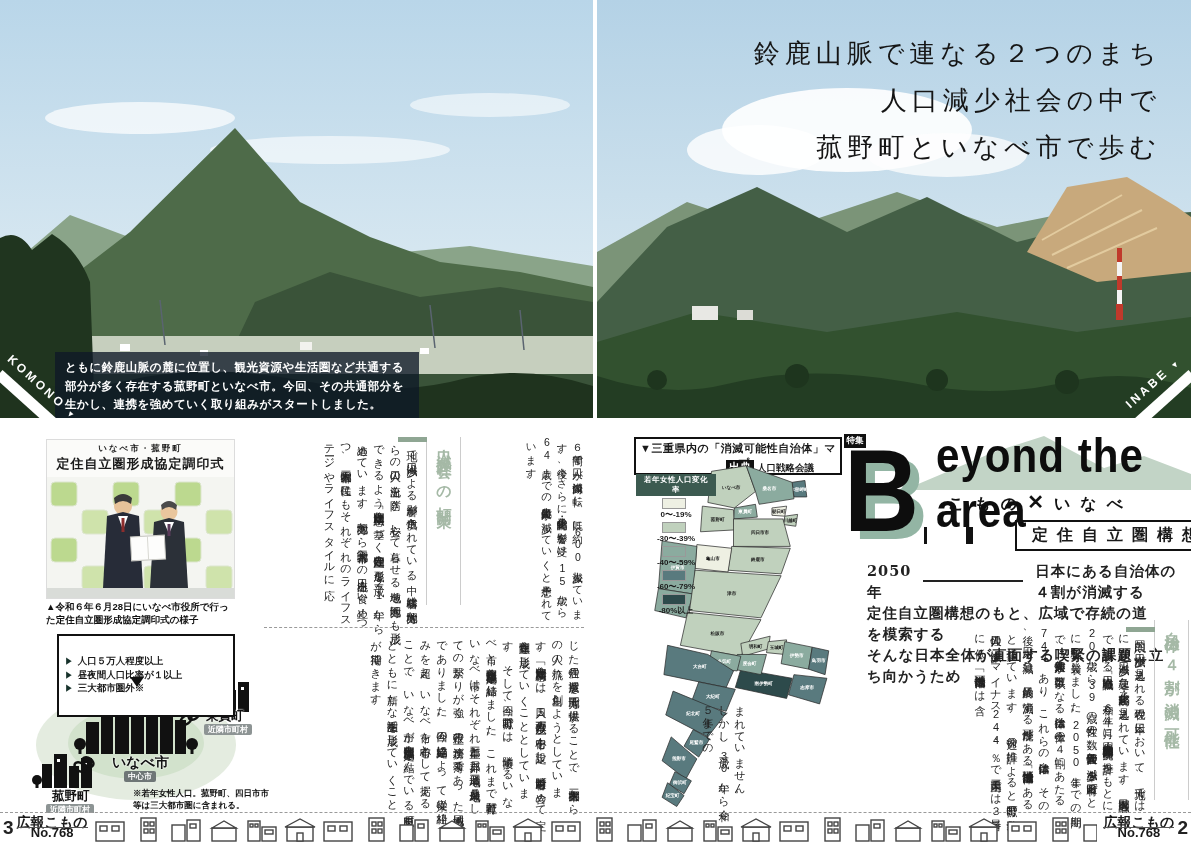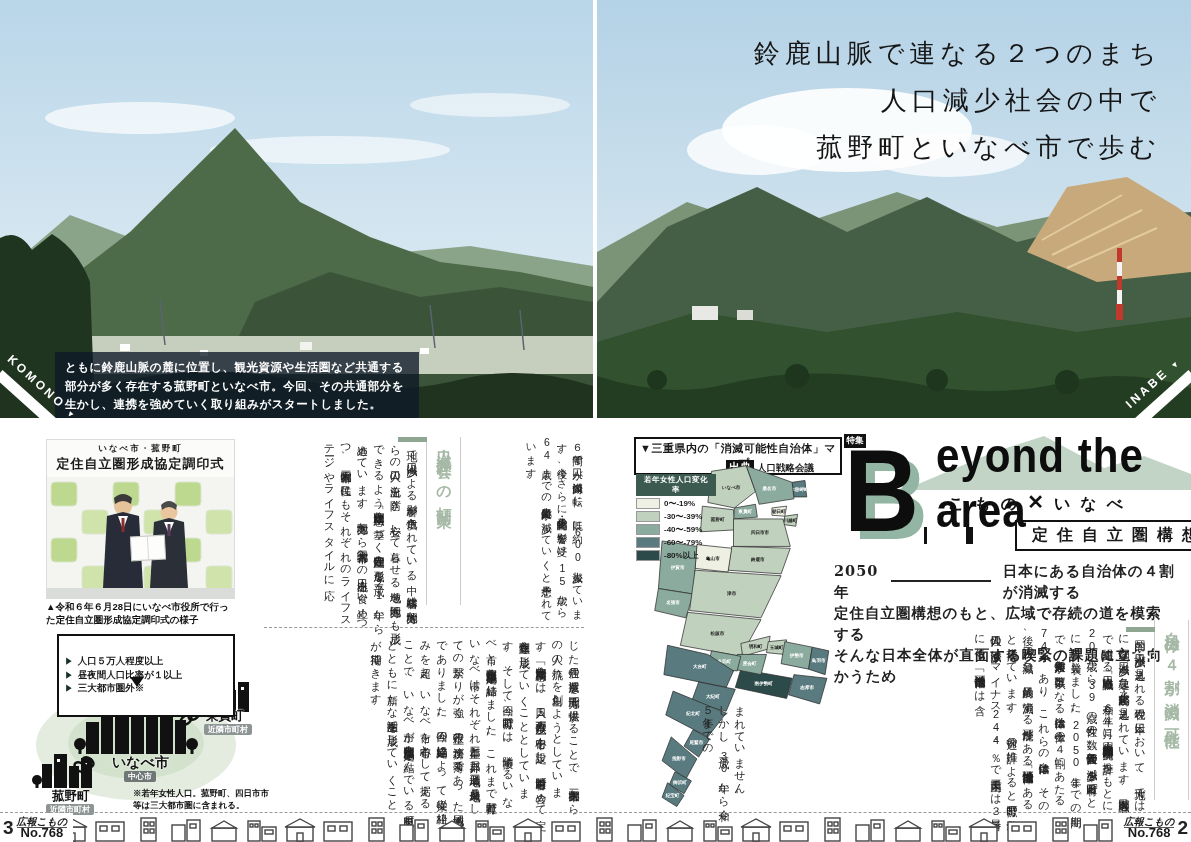--- a/index.html
+++ b/index.html
@@ -54,21 +54,21 @@
   #diagram-note{position:absolute;left:105px;top:148px;width:138px;font-size:8.5px;
     font-weight:bold;line-height:11.5px;color:#111;}
   
   #map-title{left:634px;top:437px;width:204px;border:2px solid #111;background:#fff;
     font-size:11px;font-weight:bold;text-align:center;padding:2px 0;letter-spacing:.5px;}
   #map-source{left:726px;top:460px;font-size:9.5px;font-weight:bold;}
   #map-source .src-badge{background:#111;color:#fff;padding:1px 3px;font-size:11px;margin-right:3px;}
   #legend{left:636px;top:474px;width:80px;z-index:4;}
   #legend-title{background:#3c5a50;color:#fff;font-size:7.5px;font-weight:bold;
     text-align:center;padding:1px 8px;letter-spacing:.5px;}
-  .legend-row{display:flex;align-items:center;margin-top:2px;}
+  .legend-row{display:flex;align-items:center;margin-top:2px;flex-direction:column;}
   .legend-swatch{width:22px;height:9px;border:.5px solid #999;margin-right:4px;}
   .legend-label{font-size:8px;font-weight:bold;}
   #mie-map{left:640px;top:464px;width:198px;height:348px;}
   
   #feature{left:844px;top:428px;width:347px;height:134px;}
   #kicker{position:absolute;left:0;top:6px;background:#111;color:#fff;font-size:8.5px;
     font-weight:bold;width:22px;text-align:center;padding:1px 0;z-index:3;}
   #bigB-green{position:absolute;left:9px;top:12px;font-size:104px;font-weight:bold;
     color:#93b5a4;line-height:104px;transform:scale(1,1.12);transform-origin:top left;z-index:1;}
   #bigB{position:absolute;left:0;top:4px;font-size:104px;font-weight:bold;color:#0d0d0d;
@@ -81,33 +81,33 @@
   #subtitle .xmark{font-size:20px;letter-spacing:10px;}
   #boxed-wrap{position:absolute;left:78px;top:92px;display:flex;align-items:center;z-index:2;gap:36px;}
   .orn{display:inline-block;background:#111;height:17px;margin:0 1.5px;}
   .orn.thin{width:3px;} .orn.thick{width:7px;}
   #boxed{border:2.5px solid #111;font-size:16px;font-weight:bold;letter-spacing:9px;
     padding:3px 6px 3px 15px;margin:0 5px;white-space:nowrap;}
   
   #feature-lead{left:834px;top:560px;width:356px;font-family:"DejaVu Serif",serif;
     font-weight:bold;font-size:14.5px;color:#222;}
   #feature-lead .ln{display:flex;align-items:center;justify-content:flex-end;
-    line-height:21px;letter-spacing:1px;}
+    line-height:21px;letter-spacing:1px;margin-left:33px;}
   #lead-rule{flex:0 0 100px;height:1.5px;background:#222;margin:0 12px;}
   
   #footer-dash{left:0;top:812px;width:1191px;}
   #skyline{position:absolute;left:0;top:815px;width:1191px;height:27px;display:flex;
     align-items:flex-end;gap:5px;overflow:hidden;padding-left:56px;}
   .corner{position:absolute;top:813px;height:29px;background:#fff;display:flex;
     align-items:center;z-index:6;}
   #corner-left{left:0;padding-right:6px;}
   #corner-right{right:0;padding-left:6px;}
   .pagenum{font-size:19px;font-weight:bold;color:#222;margin:0 3px;}
   .issue{display:flex;flex-direction:column;line-height:10px;text-align:center;}
-  .issue .mag{font-size:10px;font-weight:bold;font-style:italic;}
+  .issue .mag{font-size:14px;font-weight:bold;}
   .issue .no{font-size:13px;font-weight:bold;border-top:1px solid #555;}
 </style>
 </head>
 <body>
 
 <div id="spread">
 
   <div class="photo" id="photo-left">
     <svg viewBox="0 0 593 418" preserveAspectRatio="none">
       <defs>

